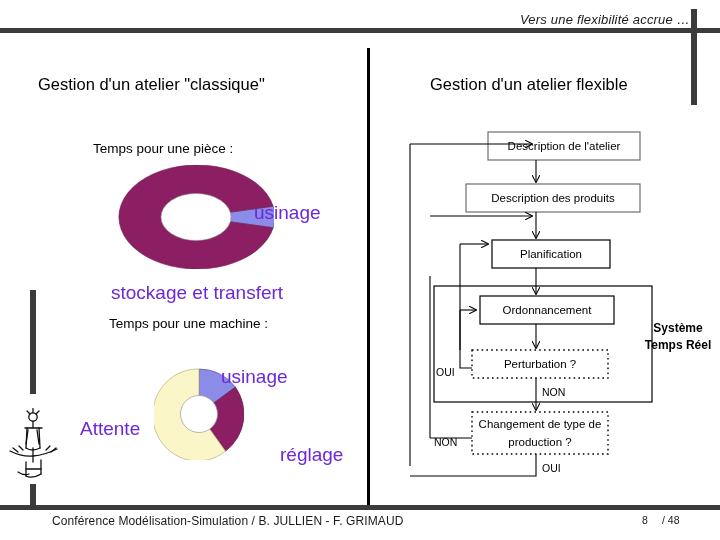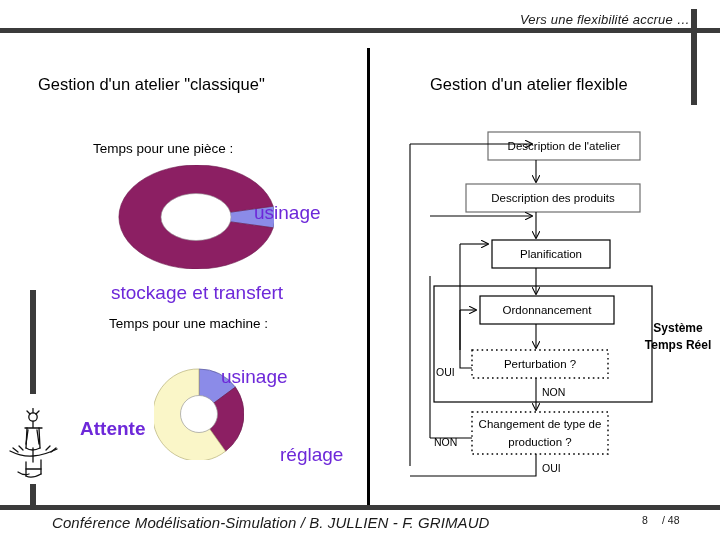--- a/index.html
+++ b/index.html
@@ -41,34 +41,34 @@
   #heading-machine{left:85px;top:316px;margin-left:24px;}
 
   .donut{position:absolute;}
   #donut-piece{left:118px;top:165px;width:156px;height:104px;}
   #donut-machine{left:154px;top:368px;width:90px;height:92px;}
 
   .lbl{position:absolute;font-size:19px;color:#6d28d9;white-space:nowrap;}
   #lbl-usinage-1{left:254px;top:202px;}
   #lbl-stockage{left:104px;top:282px;margin-left:7px;}
   #lbl-usinage-2{left:221px;top:366px;}
-  #lbl-attente{left:80px;top:418px;font-weight:bold;}
+  #lbl-attente{left:80px;top:418px;}
   #lbl-reglage{left:233px;top:444px;margin-left:47px;}
 
   
   #flow{position:absolute;left:396px;top:128px;width:300px;height:360px;}
   .sys-label{
     position:absolute;left:638px;top:320px;width:80px;
     text-align:center;font-size:12px;font-weight:bold;color:#000;line-height:17px;
   }
 
   
   .ftr-rule{position:absolute;left:0;top:505px;width:720px;height:5px;background:#3b3b3b;}
   .ftr-text{
-    position:absolute;left:52px;top:514px;font-style:italic;font-size:15px;
+    position:absolute;left:52px;top:514px;font-size:12px;
     color:#1a1a1a;white-space:nowrap;letter-spacing:.1px;
   }
   .ftr-num{position:absolute;top:514px;font-size:10.5px;color:#1a1a1a;white-space:nowrap;}
   #page-cur{left:642px;}
   #page-tot{left:662px;}
 </style>
 </head>
 <body>
 
 <div class="slide">

